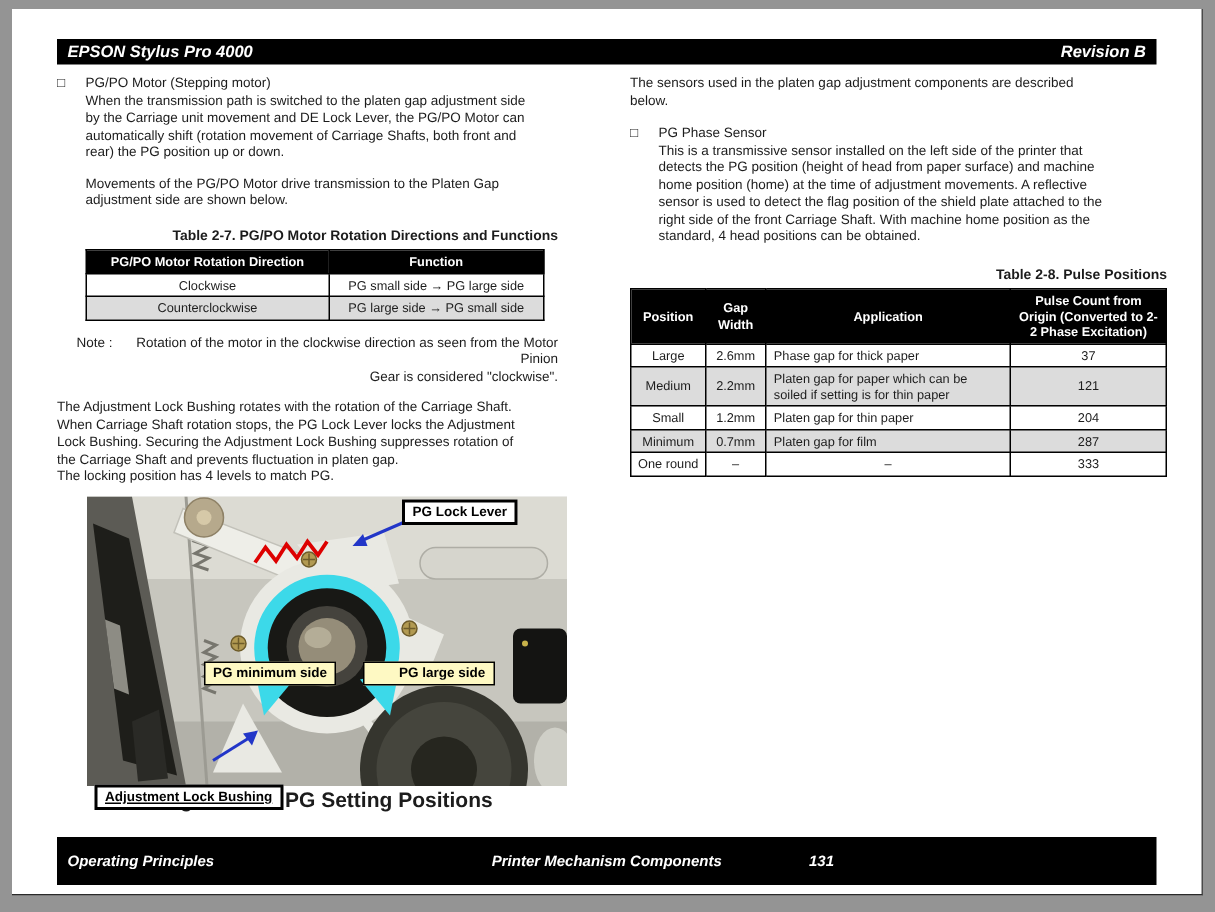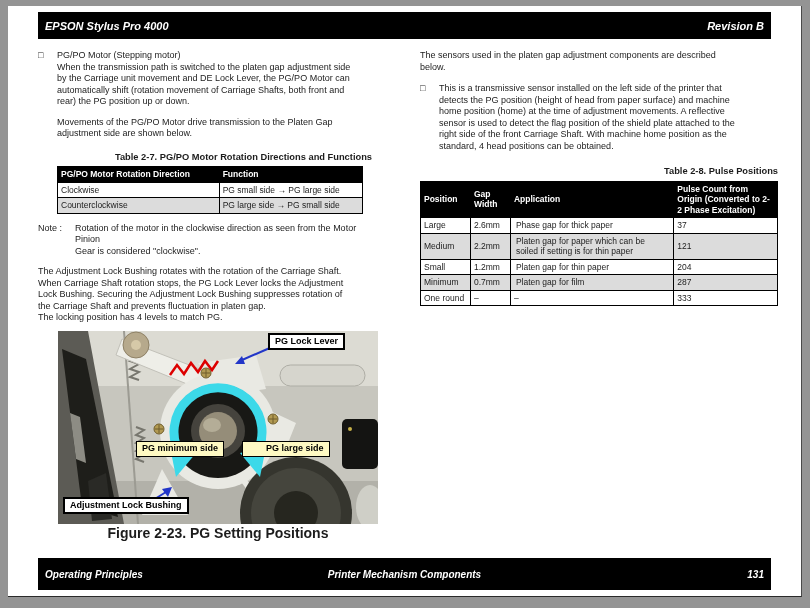--- a/index.html
+++ b/index.html
@@ -5,50 +5,50 @@
   * { margin:0; padding:0; box-sizing:border-box; }
   html,body { width:810px; height:608px; }
   body { background:#949494; font-family:"Liberation Sans", sans-serif; color:#1c1c1c; position:relative; overflow:hidden; }
 
   .page { position:absolute; left:8px; top:6px; width:794px; height:591px; background:#ffffff;
           border-right:1px solid #4a4a4a; border-bottom:1px solid #2a2a2a; }
 
   
   .bar { position:absolute; left:30px; right:30px; background:#000; color:#fff;
          display:flex; align-items:center; font-weight:bold; font-style:italic; }
-  .hdr { top:6px; height:27px; font-size:11px; padding:0 7px; }
+  .hdr { top:20px; height:17px; font-size:11px; padding:0 7px; }
   .hdr .sp { flex:1; }
   .ftr { bottom:6px; height:32px; font-size:10px; padding:16px 7px; }
   .ftr .f-left { flex:1; text-align:left; }
   .ftr .f-center { flex:1.2; text-align:center; }
-  .ftr .f-right { flex:1; text-align:right; }
+  .ftr .f-right { flex:1; text-align:left; }
 
   .col { position:absolute; top:44px; font-size:9px; line-height:11.5px; }
   .col-left  { left:30px; width:334px; }
   .col-right { left:412px; width:358px; }
 
   .pre { white-space:pre-line; }
   .bullet { display:flex; }
   .bullet .marker { width:19px; flex:0 0 19px; font-size:9px; }
   .bullet .b-body { flex:1; }
   .indent { margin-left:19px; margin-top:9px; }
 
   .tbl-title { font-weight:bold; font-size:9.3px; text-align:right; margin-top:12px; margin-bottom:3px; }
 
   table { border-collapse:collapse; font-size:8.5px; line-height:10.5px; width:100%; }
-  th, td { border:1px solid #000; padding:2px 3px; text-align:left; vertical-align:middle; }
+  th, td { border:1px solid #000; padding:2px 3px; text-align:center; vertical-align:middle; }
   thead th { background:#000; color:#fff; font-weight:bold; }
   tr.shaded td { background:#dcdcdc; }
   td.left { text-align:left; padding-left:5px; }
 
   .t7-wrap { width:306px; margin-left:19px; }
   .t8 col.c-pos { width:50px; } .t8 col.c-gap { width:40px; }
   .t8 col.c-app { width:164px; } .t8 col.c-pulse { width:104px; }
 
-  .note { display:flex; margin-top:9px; }
+  .note { display:flex; margin-top:9px;text-align:right; }
   .note .n-label { flex:0 0 37px; }
   .note .n-text { flex:1; }
 
   .para2 { margin-top:9px; }
 
   
   .figure { position:relative; width:272px; height:193px; margin:7px 12px 0 20px; }
   .figure svg { position:absolute; left:0; top:0; }
   .fig-label { position:absolute; font-size:9px; font-weight:bold; line-height:11px;
                padding:1px 5px; border:2px solid #000; white-space:nowrap; color:#000; }
@@ -190,33 +190,34 @@
           <polygon points="177,33 187,33 184,25" fill="#2236c8"></polygon>
         </g>
         <g>
           <line x1="84" y1="176" x2="108" y2="161" stroke="#2236c8" stroke-width="2"></line>
           <polygon points="114,156 104,158 110,166" fill="#2236c8"></polygon>
         </g>
       </svg>
       <div class="fig-label white" style="left:210px; top:2px;">PG Lock Lever</div>
       <div class="fig-label cyan" style="left:78px; top:110px;">PG minimum side</div>
       <div class="fig-label cyan" style="left:184px; top:110px;padding-left:23px;">PG large side</div>
-      <div class="fig-label white" style="left:5px; top:166px;">Adjustment Lock Bushing</div>
+      <div class="fig-label white" style="left:5px; top:192px;text-decoration:underline;">Adjustment Lock Bushing</div>
     </div>
     <div class="caption">Figure 2-23. PG Setting Positions</div>
   </div>
 
   <div class="col col-right">
 
     <p class="pre">The sensors used in the platen gap adjustment components are described
 below.</p>
 
     <div class="bullet" style="margin-top:10px;">
       <span class="marker">□</span>
       <div class="b-body">
+        <div>PG Phase Sensor</div>
         <div class="pre">This is a transmissive sensor installed on the left side of the printer that
 detects the PG position (height of head from paper surface) and machine
 home position (home) at the time of adjustment movements. A reflective
 sensor is used to detect the flag position of the shield plate attached to the
 right side of the front Carriage Shaft. With machine home position as the
 standard, 4 head positions can be obtained.</div>
       </div>
     </div>
 
     <div class="tbl-title" style="margin-top:14px;">Table 2-8. Pulse Positions</div>

